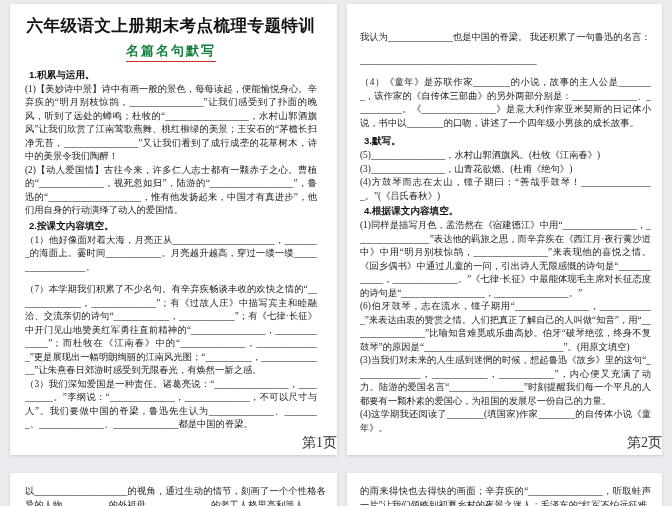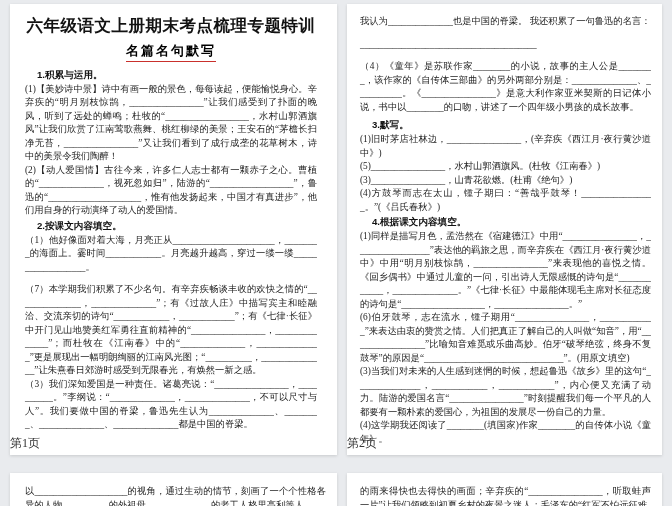--- a/index.html
+++ b/index.html
@@ -10,61 +10,61 @@
     overflow:hidden;
     font-family:"Liberation Serif","DejaVu Serif",serif;
   }
   .page{
     position:absolute;
     background:#ffffff;
     box-shadow:0 1px 3px rgba(0,0,0,.14);
     box-sizing:border-box;
   }
   #page1{left:10px;top:4px;width:327px;height:451px;padding:9px 20px 0 15px;}
-  #page2{left:347px;top:4px;width:315px;height:451px;padding:11px 11px 0 13px;}
+  #page2{left:347px;top:4px;width:315px;height:451px;padding:27px 11px 0 13px;}
   #page3{left:10px;top:473px;width:327px;height:60px;padding:12px 11px 0 15px;}
   #page4{left:347px;top:473px;width:315px;height:60px;padding:12px 11px 0 13px;}
 
   .doc-title{
     margin:2px 0 5px 0;
     text-align:center;
     font:bold 16.5px/1.25 "Liberation Sans","DejaVu Sans",sans-serif;
     color:#121212;
     letter-spacing:0.5px;
   }
   .subtitle-wrap{text-align:center;margin:0 0 6px 0;}
   .subtitle{
     display:inline-block;
     font:bold 13px/1.3 "Liberation Sans","DejaVu Sans",sans-serif;
     letter-spacing:2px;
     padding-bottom:1px;
     border-bottom:1.5px solid #c9302c;
-    color:#000000;
+    color:#15803d;
   }
   .heading{
     font:bold 9.6px/14px "Liberation Sans","DejaVu Sans",sans-serif;
     color:#111;
-    margin:1px 12px;
+    margin:1px 4px;
     text-align:left;
   }
   .para{
     font-size:9.3px;
     line-height:13.5px;
     color:#222;
     text-align:justify;
     word-break:break-all;
     margin:0;
   }
   .gap-after{margin-bottom:9px;}
   .small-gap-after{margin-bottom:4px;font-family:Liberation Serif, serif;}
   .page-footer{
     position:absolute;
     bottom:3px;left:0;right:0;
-    text-align:left;
-    font-size:12px;
+    text-align:right;
+    font-size:14px;
     color:#333;
   }
 </style>
 </head>
 <body>
 
 <div class="canvas">
 
   <div class="page" id="page1">
     <div class="doc-title">六年级语文上册期末考点梳理专题特训</div>
@@ -79,21 +79,20 @@
     <p class="para">（7）本学期我们积累了不少名句。有辛弃疾畅谈丰收的欢快之情的“______________，______________”；有《过故人庄》中描写宾主和睦融洽、交流亲切的诗句“____________，____________”；有《七律·长征》中开门见山地赞美红军勇往直前精神的“________________，______________”；而杜牧在《江南春》中的“______________，______________”更是展现出一幅明朗绚丽的江南风光图；“__________，______________”让朱熹春日郊游时感受到无限春光，有焕然一新之感。</p>
     <p class="para">（3）我们深知爱国是一种责任。诸葛亮说：“________________，__________。”李纲说：“______________，______________，不可以尺寸与人”。我们要做中国的脊梁，鲁迅先生认为______________、________、______________、______________都是中国的脊梁。</p>
     <div class="page-footer">第1页</div>
   </div>
 
   <div class="page" id="page2">
     <p class="para gap-after">我认为______________也是中国的脊梁。 我还积累了一句鲁迅的名言：</p>
     <p class="para gap-after">______________________________________</p>
     <p class="para small-gap-after">（4）《童年》是苏联作家________的小说，故事的主人公是________，该作家的《自传体三部曲》的另外两部分别是：______________、__________。《________________》是意大利作家亚米契斯的日记体小说，书中以________的口吻，讲述了一个四年级小男孩的成长故事。</p>
     <div class="heading">3.默写。</div>
-    <p class="para">(1)旧时茅店社林边，________________，(辛弃疾《西江月·夜行黄沙道中》)</p>
     <p class="para">(5)________________，水村山郭酒旗风。(杜牧《江南春》)</p>
     <p class="para">(3)________________，山青花欲燃。(杜甫《绝句》)</p>
     <p class="para">(4)方鼓琴而志在太山，锺子期曰：“善哉乎鼓琴！________________。”(《吕氏春秋》)</p>
     <div class="heading">4.根据课文内容填空。</div>
     <p class="para">(1)同样是描写月色，孟浩然在《宿建德江》中用“________________，________________”表达他的羁旅之思，而辛弃疾在《西江月·夜行黄沙道中》中用“明月别枝惊鹊，________________”来表现他的喜悦之情。《回乡偶书》中通过儿童的一问，引出诗人无限感慨的诗句是“____________，______________。”《七律·长征》中最能体现毛主席对长征态度的诗句是“__________________，________________。”</p>
     <p class="para">(6)伯牙鼓琴，志在流水，锺子期用“________________，____________”来表达由衷的赞赏之情。人们把真正了解自己的人叫做“知音”，用“________________”比喻知音难觅或乐曲高妙。伯牙“破琴绝弦，终身不复鼓琴”的原因是“______________________________”。(用原文填空)</p>
     <p class="para">(3)当我们对未来的人生感到迷惘的时候，想起鲁迅《故乡》里的这句“______________，____________，____________”，内心便又充满了动力。陆游的爱国名言“________________”时刻提醒我们每一个平凡的人都要有一颗朴素的爱国心，为祖国的发展尽一份自己的力量。</p>
     <p class="para">(4)这学期我还阅读了________(填国家)作家________的自传体小说《童年》。</p>
     <div class="page-footer">第2页</div>
   </div>

